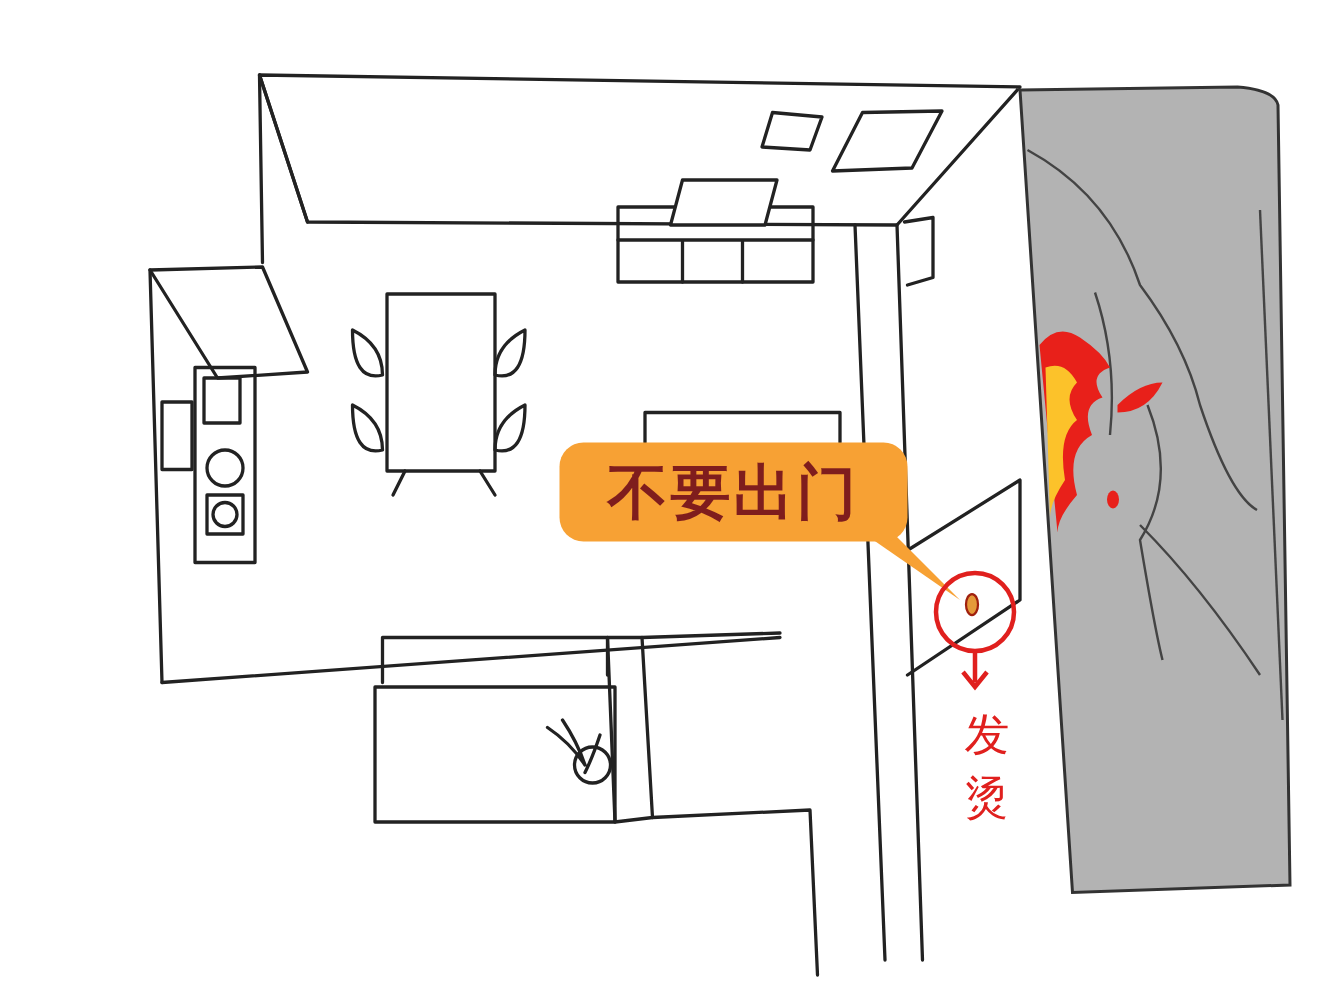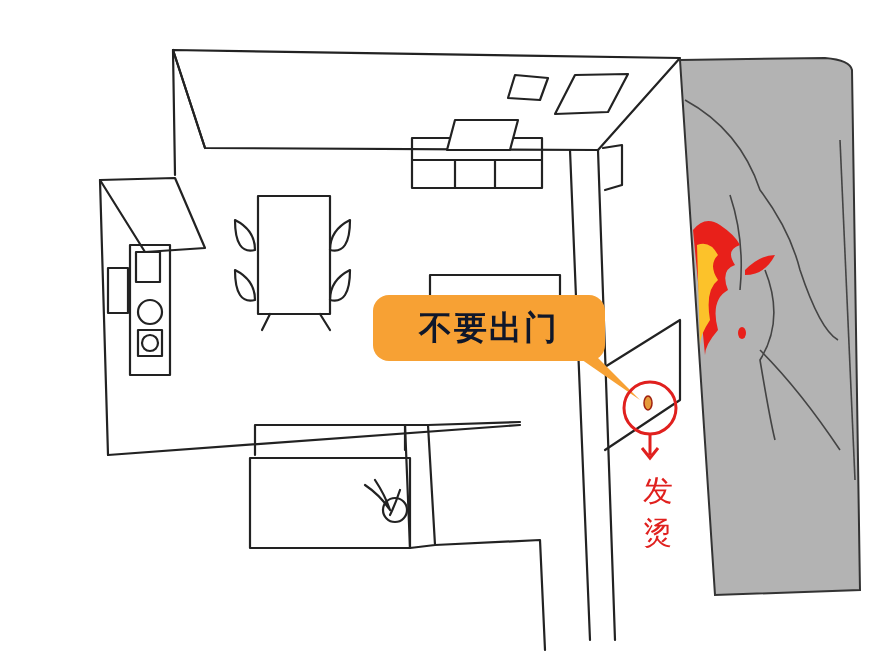--- a/index.html
+++ b/index.html
@@ -1,20 +1,20 @@
 <!DOCTYPE html>
 <html><head>
 <meta charset="utf-8">
 <style>
   html,body{margin:0;padding:0;background:#ffffff;}
   body{width:888px;height:669px;overflow:hidden;position:relative;font-family:"DejaVu Sans",sans-serif;}
   #scene{position:absolute;left:0;top:0;width:888px;height:669px;}
   .bubble{position:absolute;left:373px;top:295px;width:232px;height:66px;background:#f7a134;border-radius:16px;
     display:flex;align-items:center;justify-content:center;}
-  .bubble span{font-size:33px;font-weight:bold;color:#0f172a;letter-spacing:2px;font-family:"DejaVu Sans",sans-serif;}
+  .bubble span{font-size:40px;font-weight:bold;color:#7f1d1d;letter-spacing:2px;font-family:"DejaVu Sans",sans-serif;}
   .hot-label{position:absolute;left:640px;top:470px;width:36px;color:#e0201e;font-size:30px;line-height:42px;
     text-align:center;font-family:"DejaVu Serif",serif;}
 </style>
 </head>
 <body>
 
 <svg id="scene" viewBox="0 0 888 669" xmlns="http://www.w3.org/2000/svg">
   <g fill="none" stroke="#222" stroke-width="2.2" stroke-linecap="round" stroke-linejoin="round">
 
     <path d="M173 50 L680 58 L598 150 L205 148 Z"></path>

